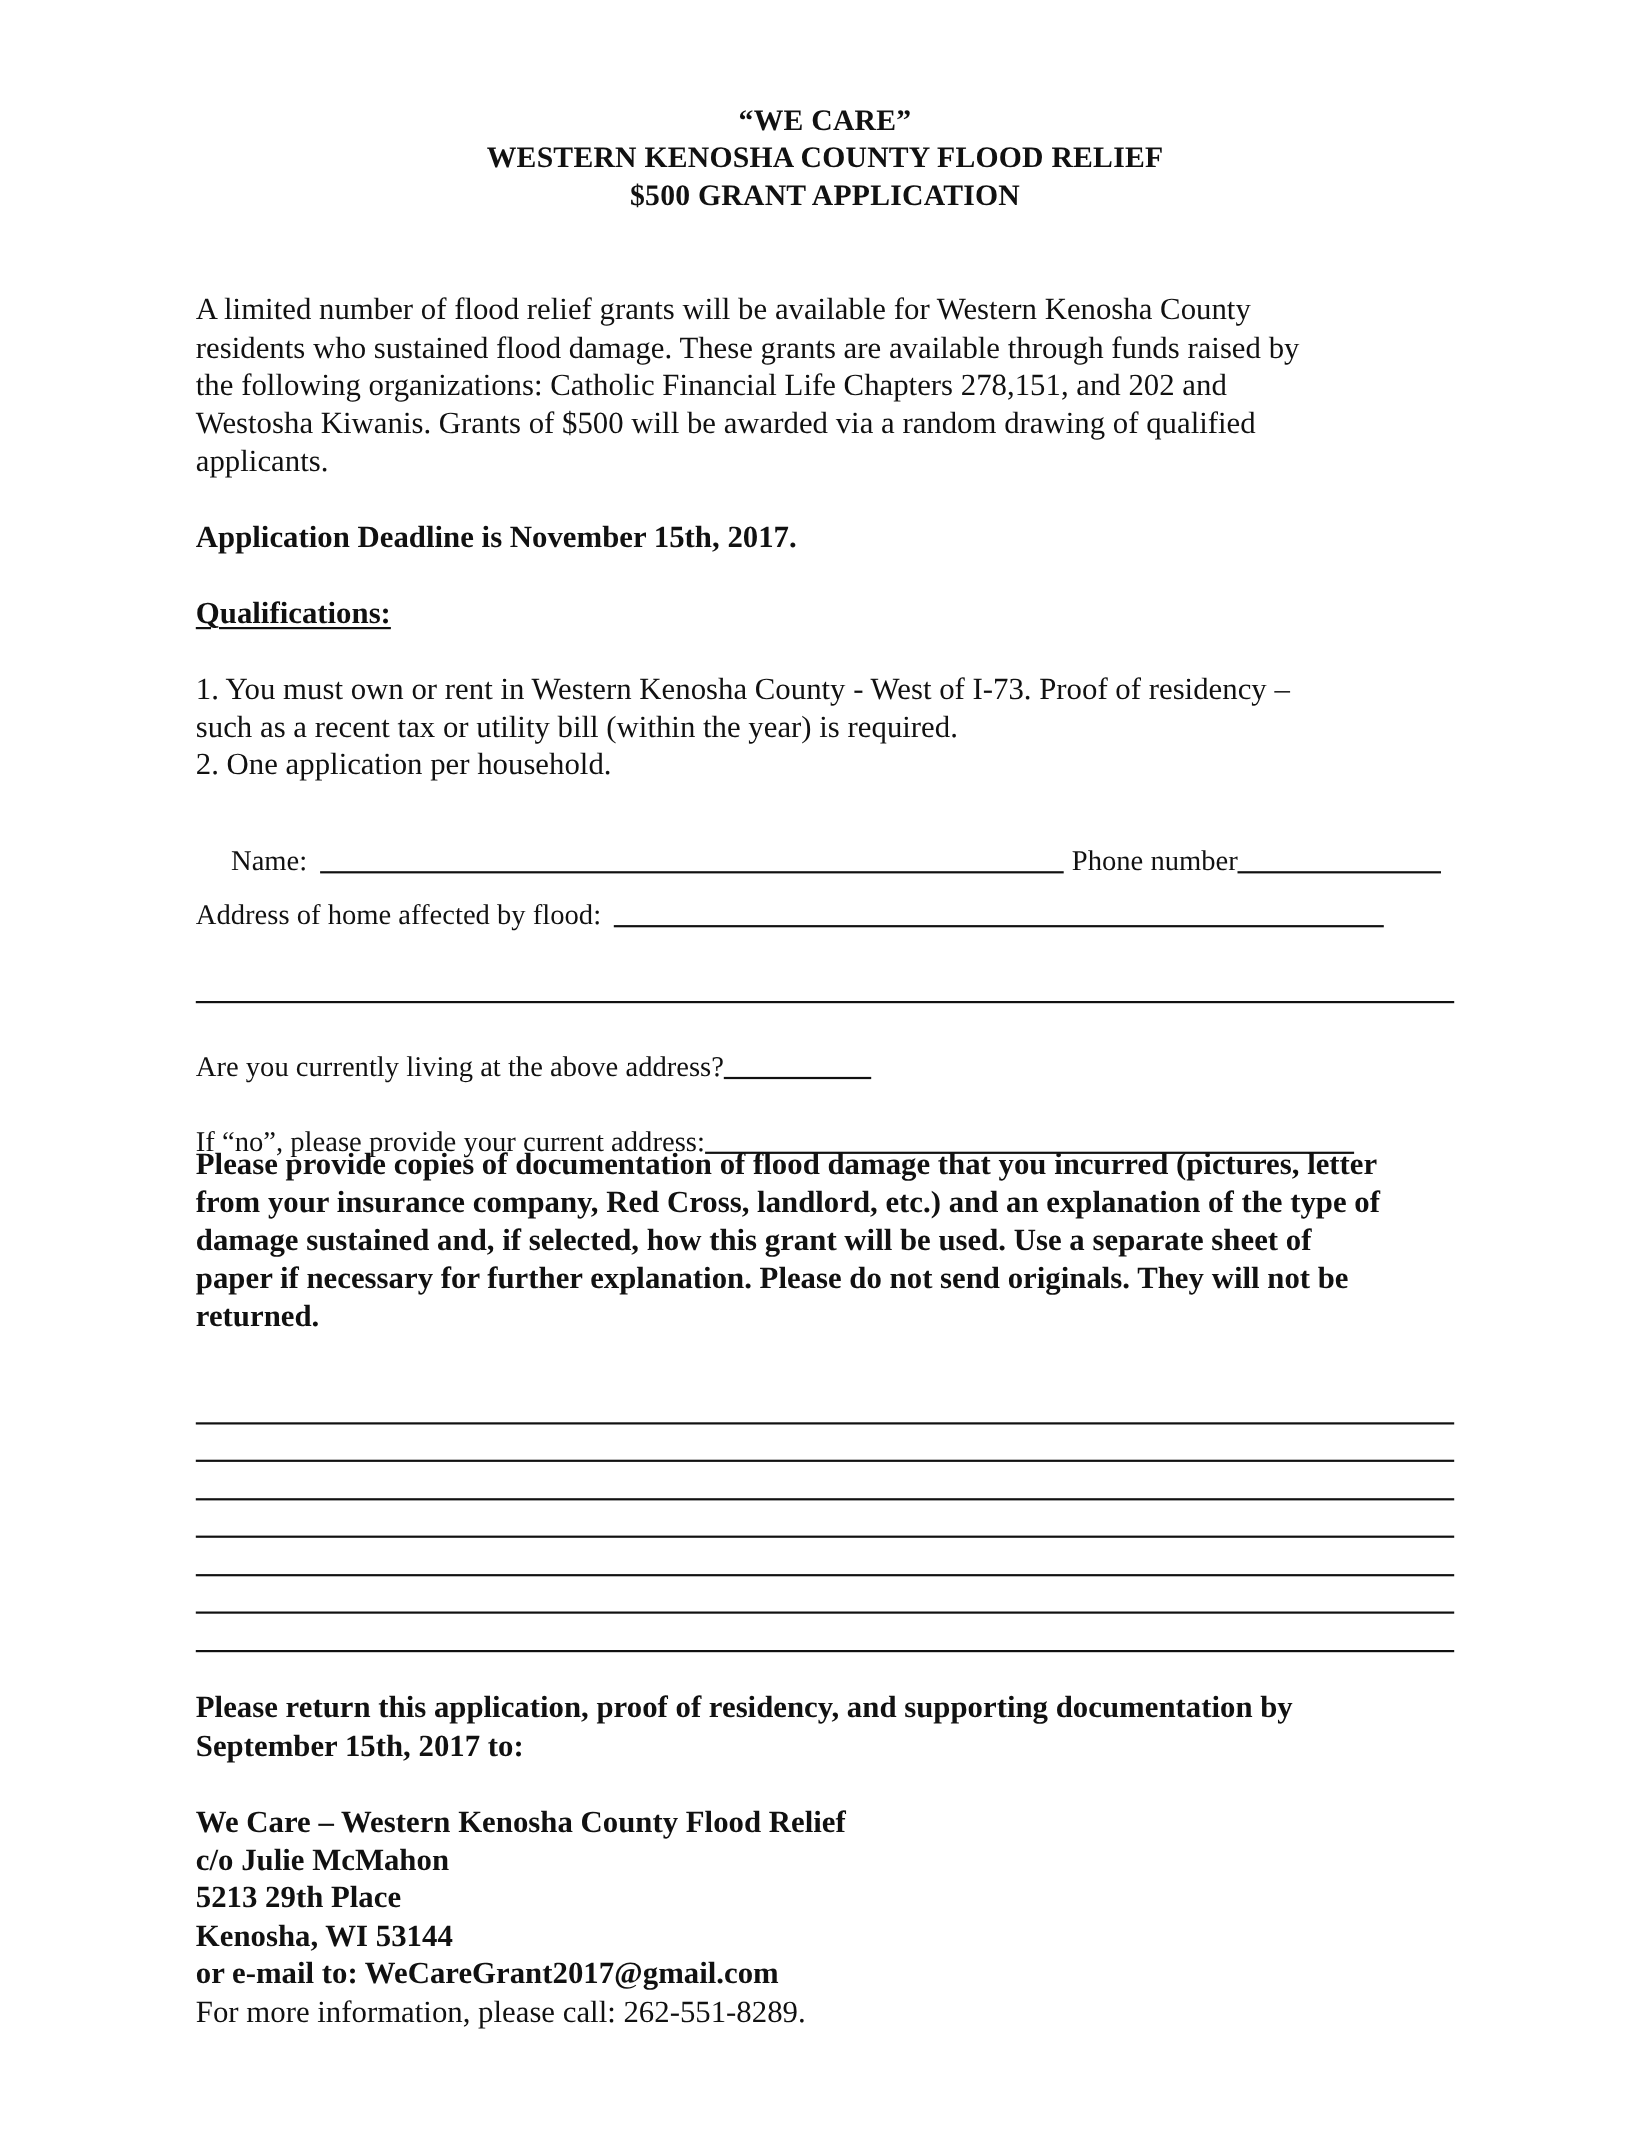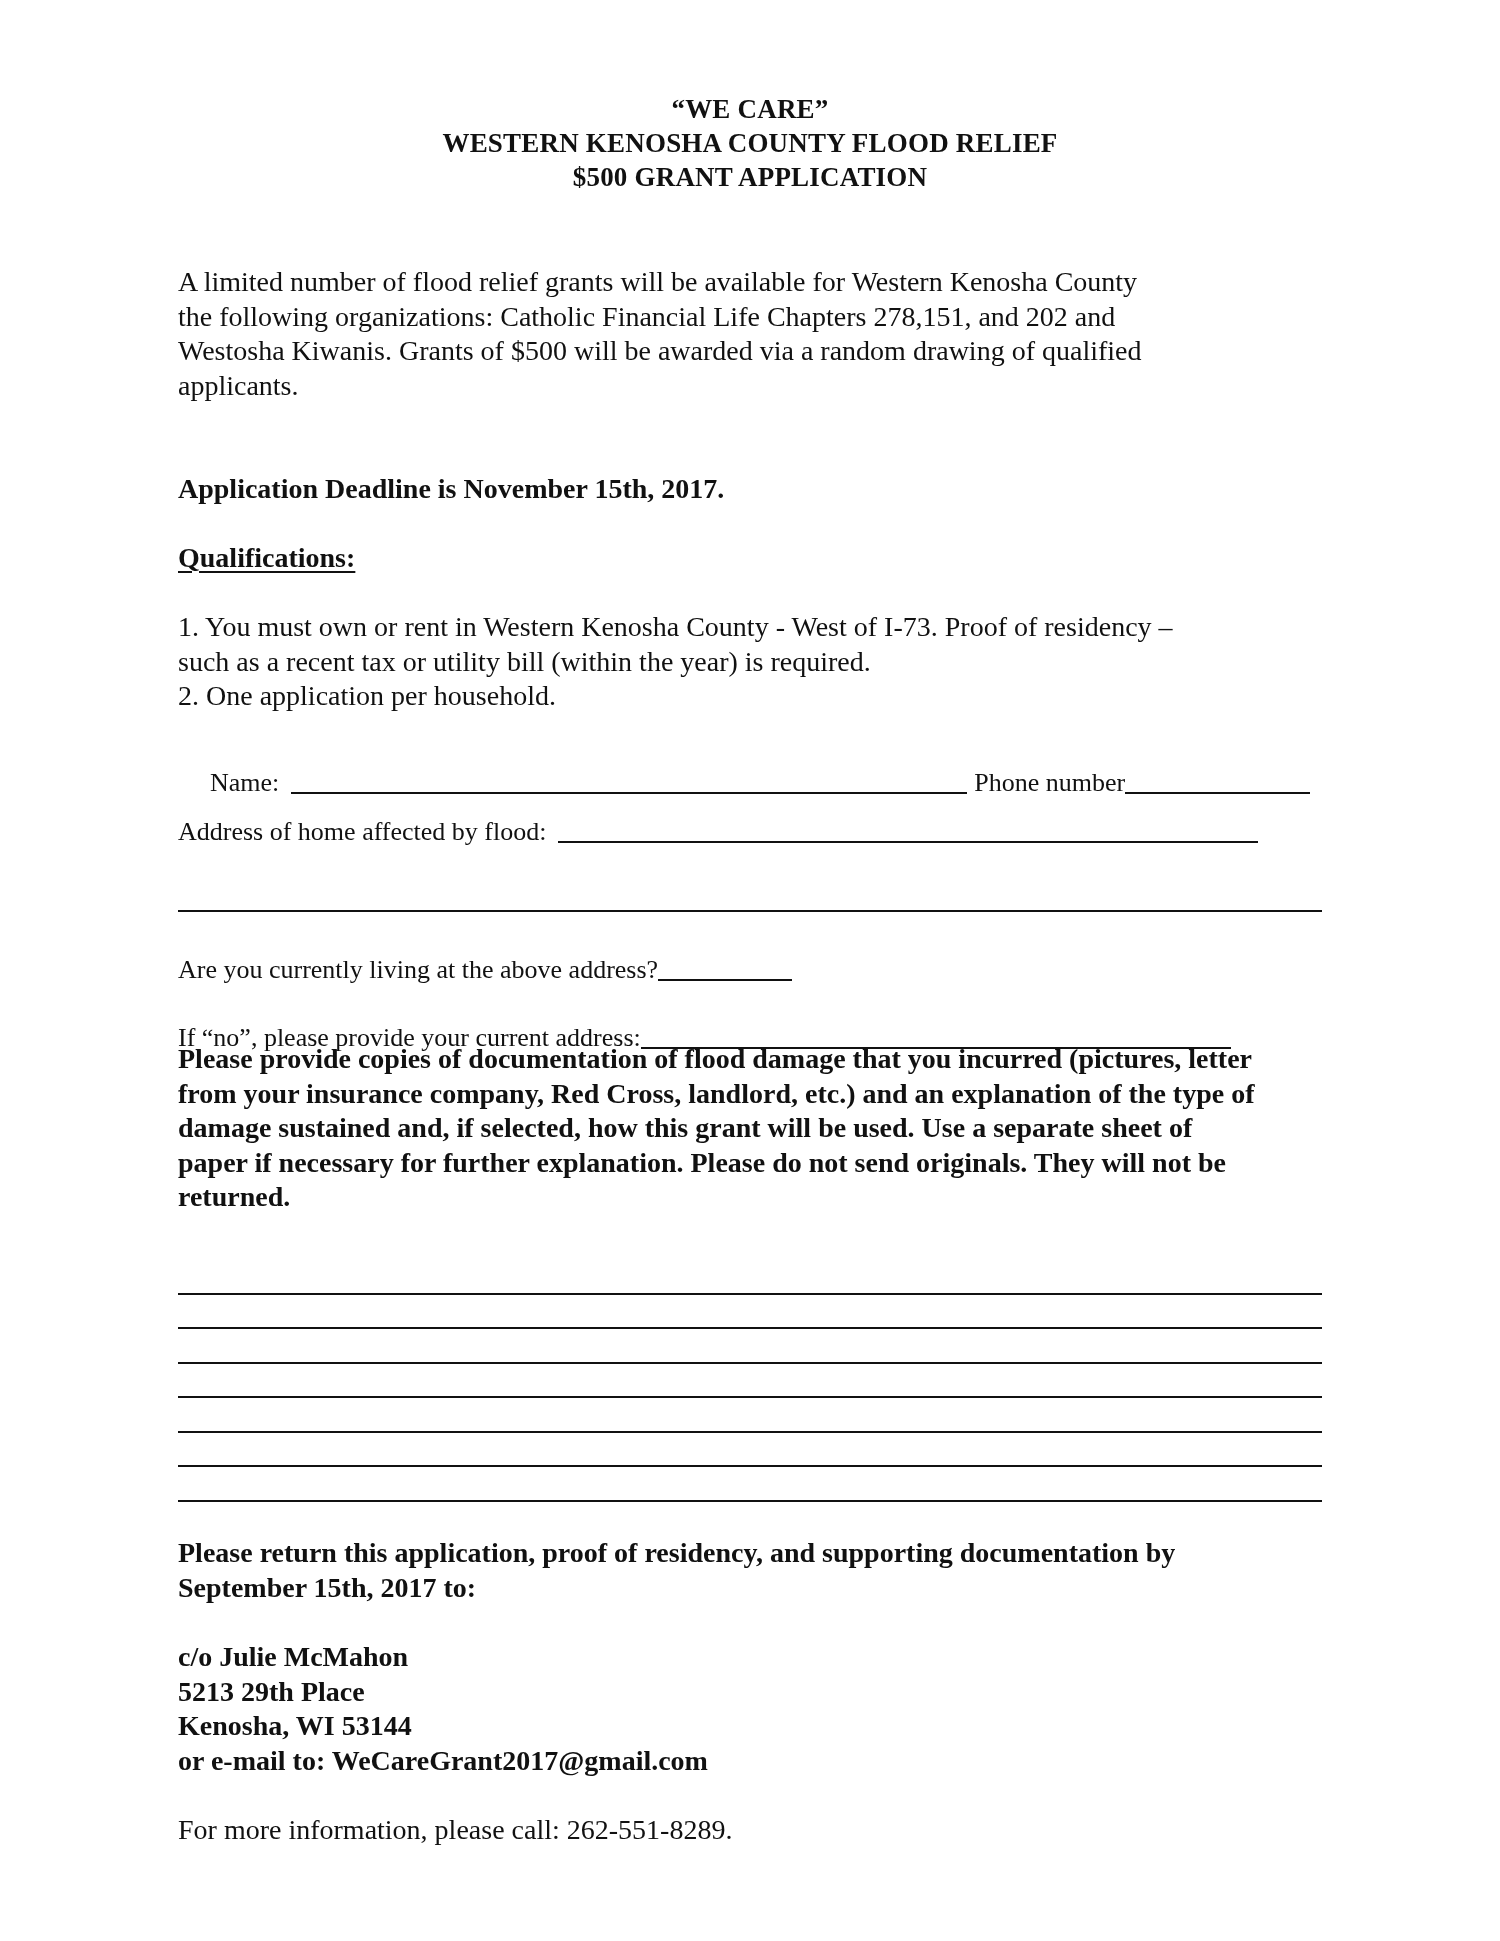--- a/index.html
+++ b/index.html
@@ -24,20 +24,21 @@
 <div class="page">
 
   <div class="title-block">
     <span class="title-line">“WE CARE”</span>
     <span class="title-line">WESTERN KENOSHA COUNTY FLOOD RELIEF</span>
     <span class="title-line">$500 GRANT APPLICATION</span>
   </div>
 
   <div class="content" style="top:265px;">
     <span class="list-item">A limited number of flood relief grants will be available for Western Kenosha County</span>
+    <span class="list-item">residents who sustained flood damage. These grants are available through funds raised by</span>
     <span class="list-item">the following organizations: Catholic Financial Life Chapters 278,151, and 202 and</span>
     <span class="list-item">Westosha Kiwanis.   Grants of $500 will be awarded via a random drawing of qualified</span>
     <span class="list-item">applicants.</span>
   </div>
 
   <div class="content bold" style="top:472px;">Application Deadline is November 15th, 2017.</div>
 
   <div class="content bold underline" style="top:541px;">Qualifications:</div>
 
   <div class="content" style="top:610px;">
@@ -85,20 +86,21 @@
   <div class="full-line" style="top:1431px;"></div>
   <div class="full-line" style="top:1465px;"></div>
   <div class="full-line" style="top:1500px;"></div>
 
   <div class="content bold" style="top:1536px;">
     <span class="list-item">Please return this application, proof of residency, and supporting documentation by</span>
     <span class="list-item">September 15th, 2017 to:</span>
   </div>
 
   <div class="content bold" style="top:1640px;">
+    <span class="list-item">We Care – Western Kenosha County Flood Relief</span>
     <span class="list-item">c/o Julie McMahon</span>
     <span class="list-item">5213 29th Place</span>
     <span class="list-item">Kenosha, WI 53144</span>
     <span class="list-item">or e-mail to:  WeCareGrant2017@gmail.com</span>
   </div>
 
   <div class="content" style="top:1813px;">For more information, please call:  262-551-8289.</div>
 
 </div>
 

